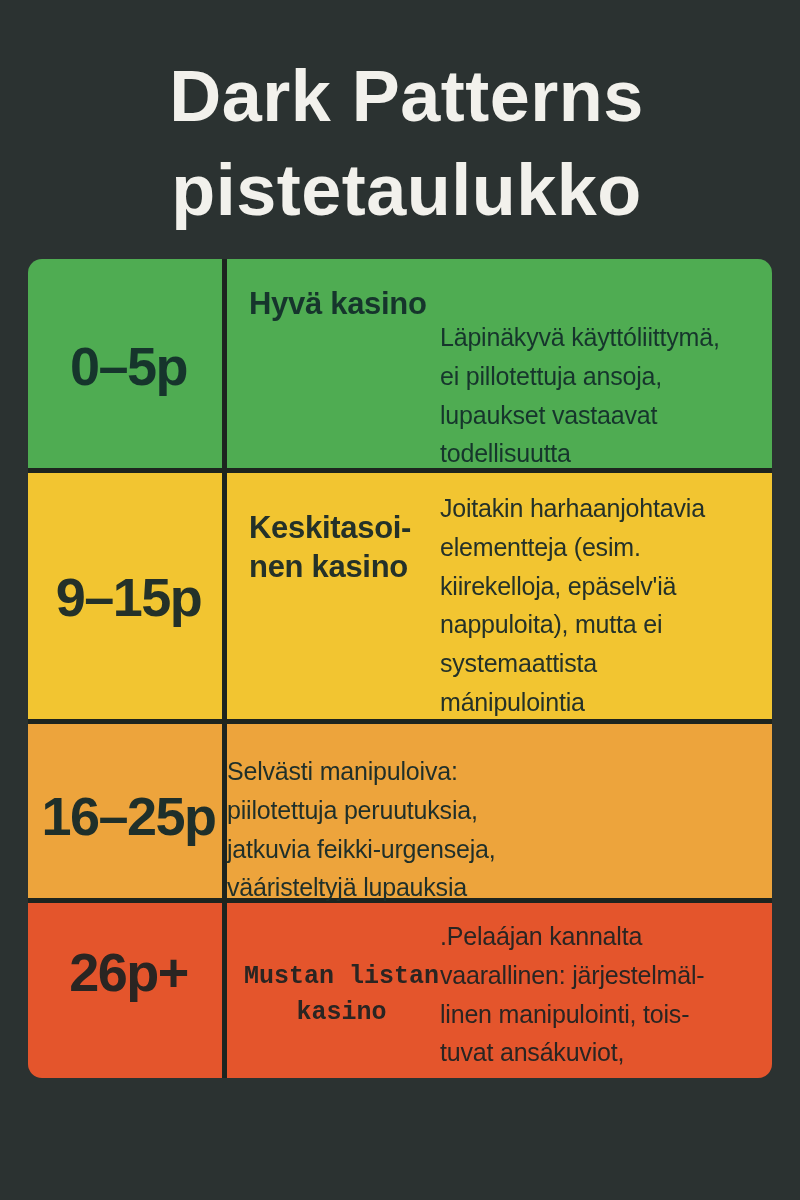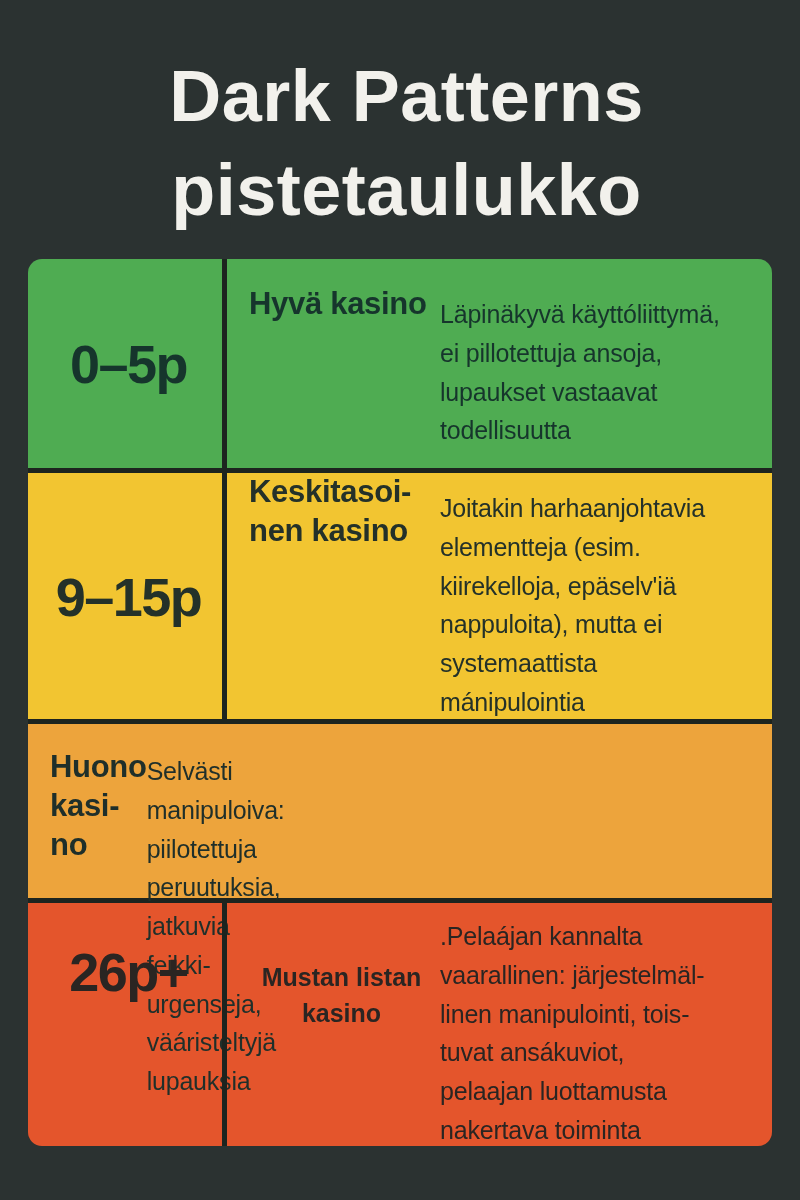--- a/index.html
+++ b/index.html
@@ -28,21 +28,21 @@
   }
   .row{
     display:grid;
     grid-template-columns:199px 1fr;
     box-sizing:border-box;
   }
   .row + .row{ border-top:5px solid #1d241f; }
   .row-1{ height:209px; }
   .row-2{ height:251px; }
   .row-3{ height:179px; }
-  .row-4{ height:248px; }
+  .row-4{ height:180px; }
   .score-cell{
     border-right:5px solid #1d241f;
     display:flex;
     align-items:center;
     justify-content:center;
     box-sizing:border-box;
     padding-left:7px;
   }
   .row-4 .score-cell{ align-items:flex-start; padding-top:38px; }
   .score-text{
@@ -59,40 +59,40 @@
     width:213px;
     box-sizing:border-box;
     padding-left:22px;
     font-size:31px;
     font-weight:bold;
     letter-spacing:-0.3px;
     line-height:1.25;
     white-space:pre-line;
   }
   .row-1 .category-label{ padding-top:26px; }
-  .row-2 .category-label{ }
+  .row-2 .category-label{ padding-top:36px; }
   .row-3 .category-label{ padding-top:24px; }
   .row-4 .category-label{
     padding-left:16px;
     padding-top:56px;
     text-align:center;
-    font-family:Liberation Sans, sans-serif;
+    font-family:Liberation Mono, monospace;
     font-size:25px;
     letter-spacing:0;
     line-height:1.45;
   }
   .category-description{
     flex:1;
     font-size:25px;
     letter-spacing:-0.2px;
     line-height:1.55;
     white-space:pre-line;
     padding-right:8px;
   }
-  .row-1 .category-description{ padding-top:36px; }
+  .row-1 .category-description{ padding-top:36px;margin-top:23px; }
   .row-2 .category-description{ padding-top:16px; }
   .row-3 .category-description{ padding-top:28px; }
   .row-4 .category-description{ padding-top:14px; }
 </style>
 </head>
 <body style="background: rgb(43, 50, 49);">
 
 <div class="page-title">Dark Patterns
 pistetaulukko</div>
 
@@ -121,23 +121,24 @@
       <div class="category-description">Joitakin harhaanjohtavia
 elementteja (esim.
 kiirekelloja, epäselv'iä
 nappuloita), mutta ei
 systemaattista
 mánipulointia</div>
     </div>
   </div>
 
   <div class="row row-3" style="background: rgb(237, 164, 60); color: rgb(31, 47, 42);">
+    <div class="score-cell">
+      <div class="score-text">16–25p</div>
+    </div>
     <div class="content-cell">
-      <div class="category-label">Huono kasi-
-no</div>
       <div class="category-description">Selvästi manipuloiva:
 piilotettuja peruutuksia,
 jatkuvia feikki-urgenseja,
 väáristeltyjä lupauksia</div>
     </div>
   </div>
 
   <div class="row row-4" style="background: rgb(228, 85, 44); color: rgb(42, 37, 34);">
     <div class="score-cell">
       <div class="score-text">26p+</div>

